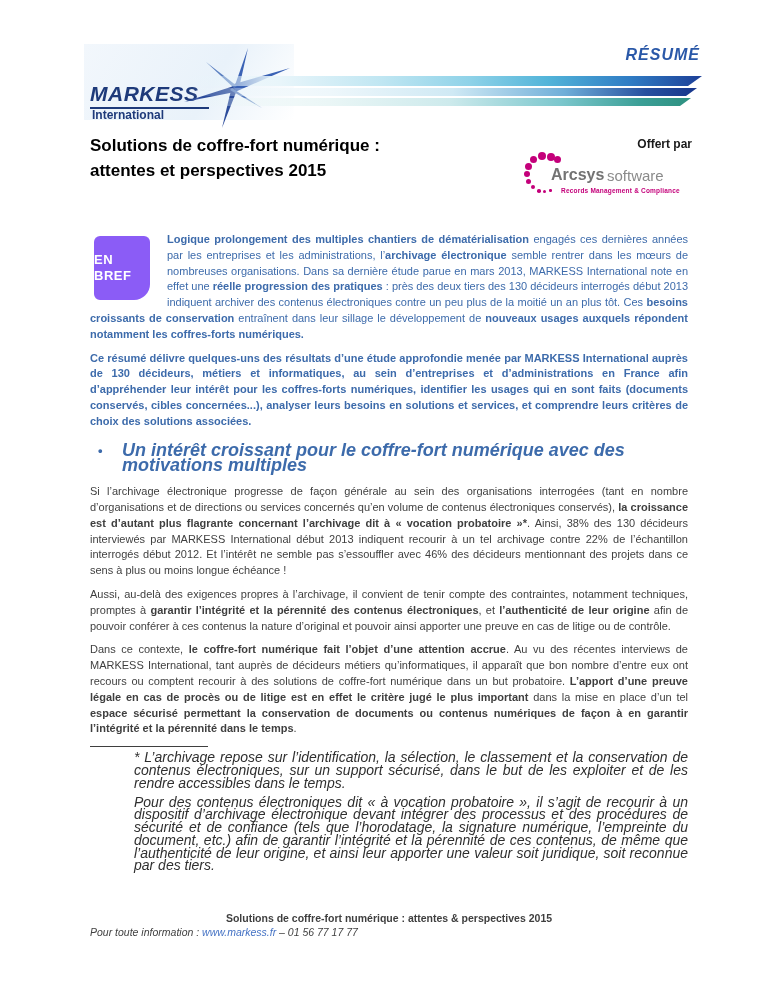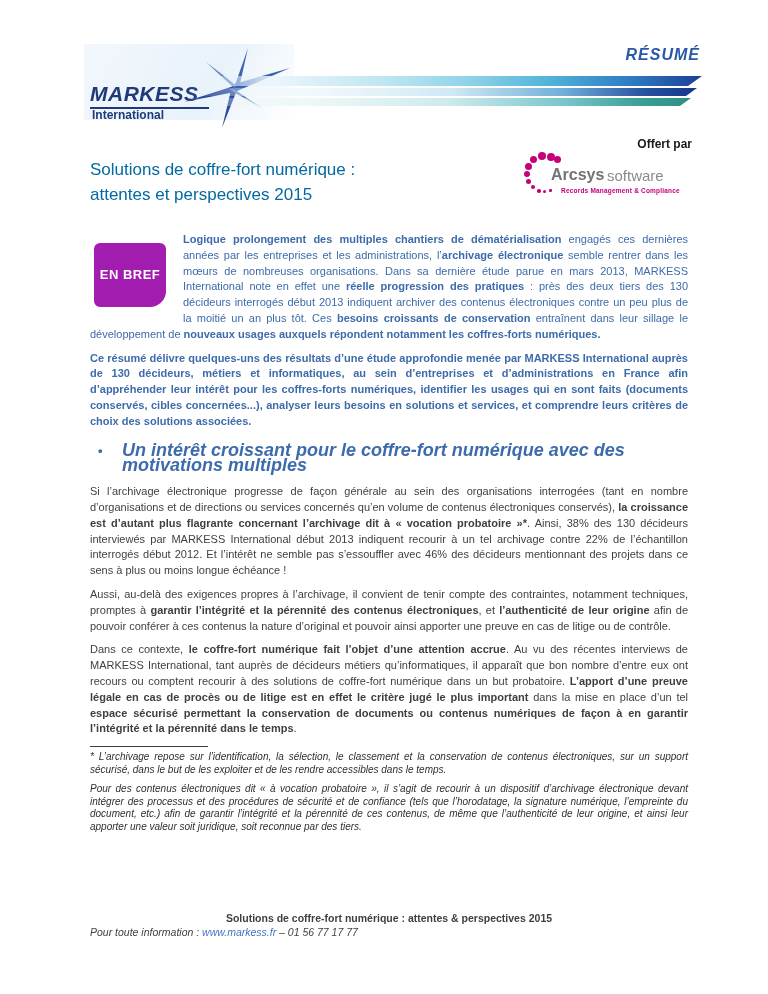--- a/index.html
+++ b/index.html
@@ -21,42 +21,42 @@
     clip-path:polygon(0 0,100% 0,calc(100% - 14px) 100%,0 100%);}
   .s2{top:12px;height:8px;right:5px;
     background:linear-gradient(90deg,rgba(255,255,255,0) 0%,#eef7fb 28%,#cfe9f4 52%,#6faed8 74%,#27509f 90%,#16358b 100%);
     clip-path:polygon(0 0,100% 0,calc(100% - 11px) 100%,0 100%);}
   .s3{top:22px;height:8px;right:11px;
     background:linear-gradient(90deg,rgba(255,255,255,0) 0%,#eaf6f6 28%,#cdeaec 52%,#7cc7cd 74%,#3b9f96 90%,#2e9080 100%);
     clip-path:polygon(0 0,100% 0,calc(100% - 11px) 100%,0 100%);}
   .doc-type{position:absolute;right:68px;top:46px;font-size:16px;font-weight:700;font-style:italic;
     color:#2a58a8;letter-spacing:1px;}
   
-  .doc-title{position:absolute;left:90px;top:133px;font-size:17px;font-weight:400;color:#0369a1;line-height:25px;margin-top:24px;}
+  .doc-title{position:absolute;left:90px;top:133px;font-size:17px;font-weight:700;color:#000000;line-height:25px;}
   .offered{position:absolute;right:76px;top:134px;width:180px;text-align:right;}
   .offered-label{font-size:12px;font-weight:700;color:#1a1a1a;}
   .arcsys{position:absolute;right:76px;top:150px;width:168px;height:62px;}
   .arcsys-dots{position:absolute;left:0;top:2px;width:40px;height:46px;}
   .dot{position:absolute;border-radius:50%;background:#c4007a;}
   .arcsys-name{position:absolute;left:27px;top:16px;font-size:16px;font-weight:700;color:#737373;}
   .arcsys-suffix{position:absolute;left:83px;top:17px;font-size:15px;font-weight:400;color:#8a8a8a;}
   .arcsys-tagline{position:absolute;left:37px;top:37px;font-size:6.5px;font-weight:700;color:#c4007a;letter-spacing:.2px;}
   
   .content{position:absolute;left:90px;right:80px;top:232px;font-size:11px;line-height:15.8px;text-align:justify;}
   .blue{color:#3d6bab;}
   .bold{font-weight:700;}
   p{margin:0 0 8px 0;}
-  .enbref-box{float:left;width:72px;height:64px;margin:11px 17px 6px 4px;background:#a21caf;
+  .enbref-box{float:left;width:56px;height:64px;margin:4px 17px 6px 4px;background:#8b5cf6;
     border-radius:6px 6px 16px 6px;color:#ffffff;font-size:13px;font-weight:700;letter-spacing:.5px;
     display:flex;align-items:center;justify-content:center;}
   .heading-row{display:flex;margin:13px 0 10px 0;text-align:left;}
   .bullet{color:#3d6bab;font-size:13px;font-weight:700;width:24px;padding-left:8px;}
   .heading-text{font-size:18px;font-weight:700;font-style:italic;color:#3d6bab;flex:1;}
   .foot-sep{width:118px;border:none;border-top:1.4px solid #3f3f3f;margin:9px 0 4px 0;}
-  .footnote{font-size:10px;line-height:12.8px;font-style:italic;color:#2f2f2f;margin-bottom:6px;}
+  .footnote{font-size:14px;line-height:12.8px;font-style:italic;color:#2f2f2f;margin-bottom:6px;margin-left:44px;}
   
   .footer{position:absolute;left:90px;right:80px;top:904px;font-size:10px;color:#3f3f3f;}
   .footer-row{display:flex;justify-content:space-between;align-items:baseline;}
   .footer-line2{text-align:center;font-weight:700;font-size:10.5px;margin-top:8px;}
   .footer-line3{text-align:left;font-style:italic;font-size:10.5px;margin-top:2px;}
   .link-blue{color:#4472c4;cursor:pointer;}
 </style>
 </head>
 <body>
 

